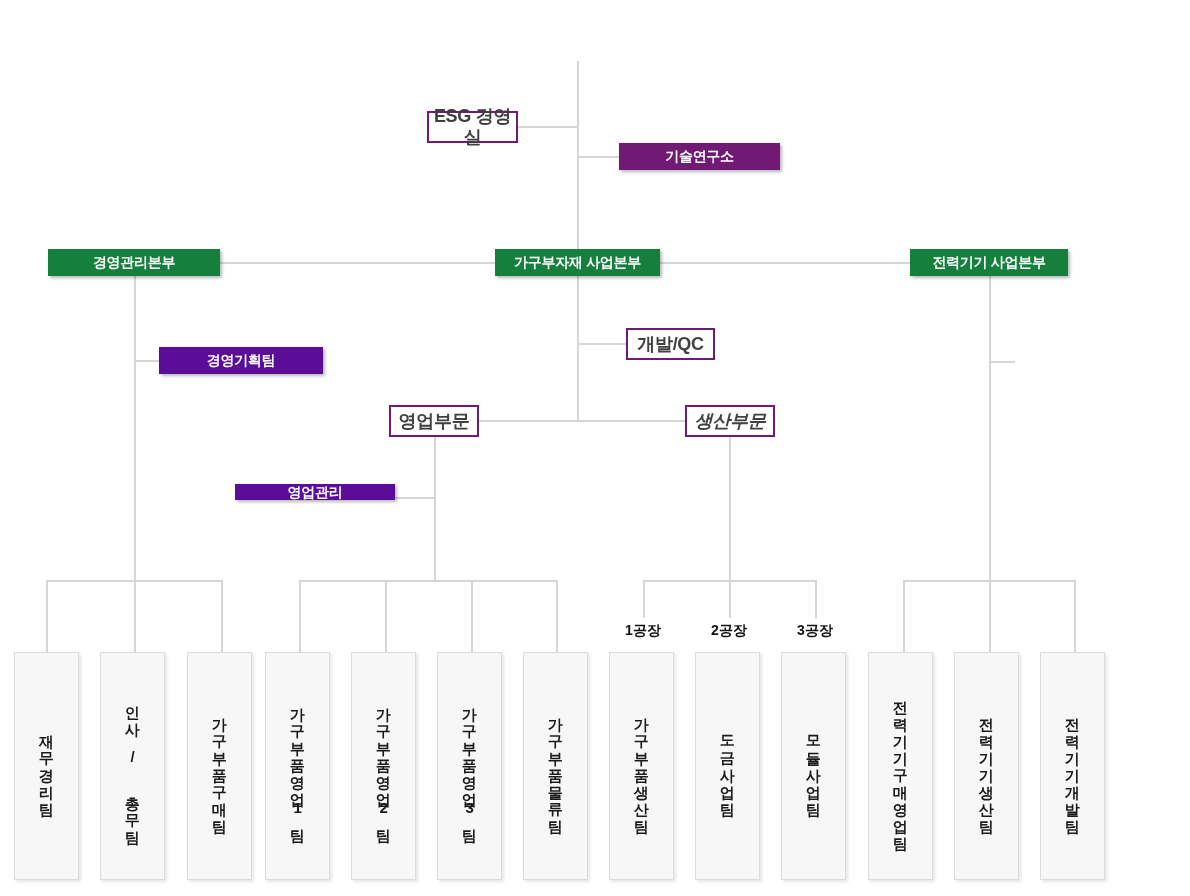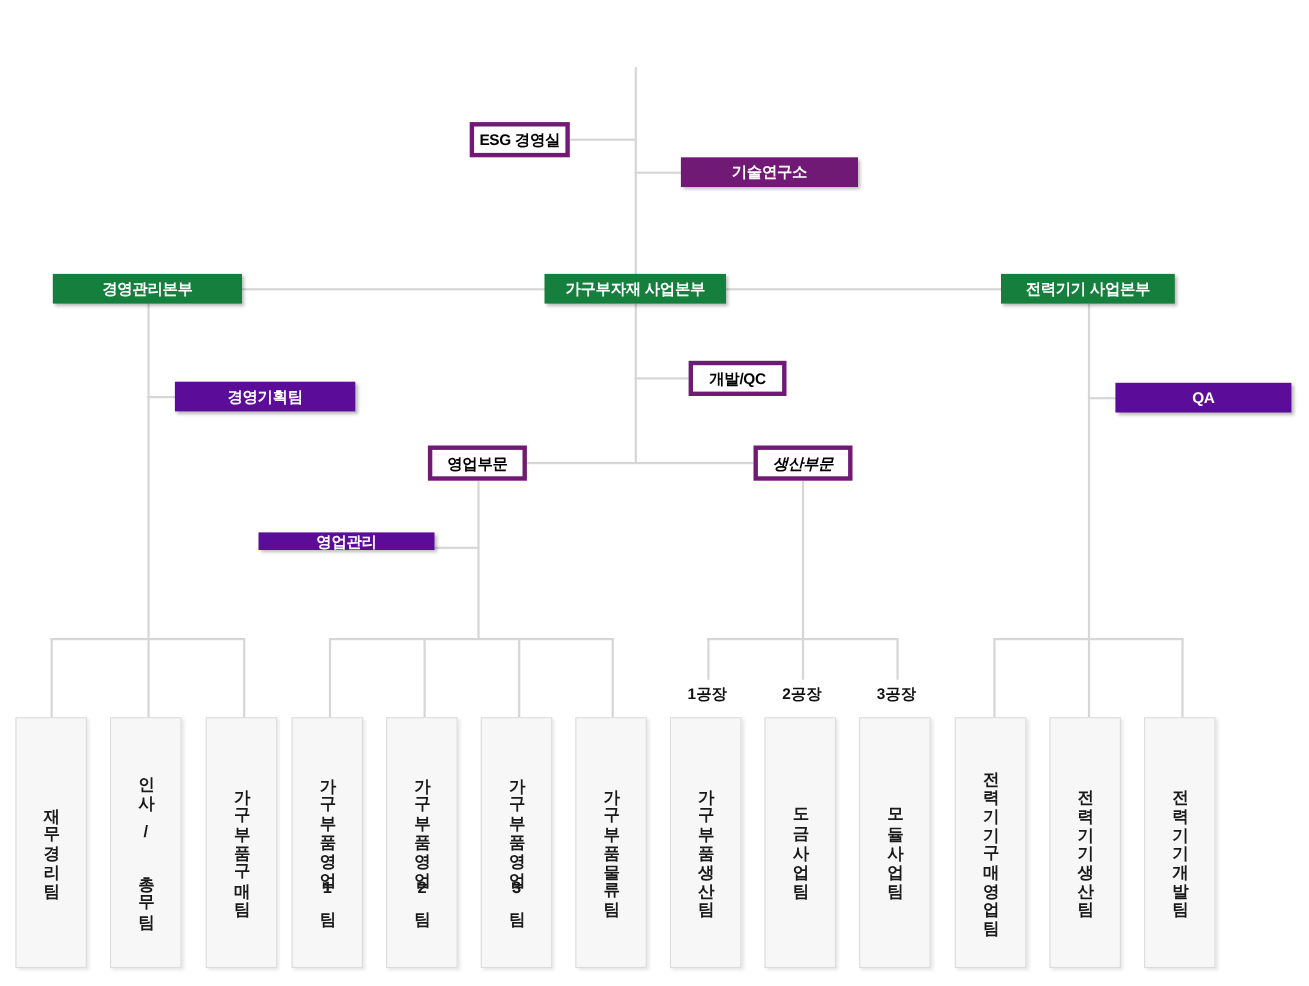--- a/index.html
+++ b/index.html
@@ -48,23 +48,23 @@
     box-shadow: 2px 2px 3px rgba(0,0,0,0.28);
   }
   .node.navy  { background: #1F4191; }
   .node.teal  { background: #701a75; }
   .node.gold  { background: #15803d; }
   .node.purple{ background: #5B0D99; }
 
   
   .node.outline {
     background: #ffffff;
-    border: 4px solid #701a75;
-    color: #000000;
-    font-size: 14px;
+    border: 2px solid #701a75;
+    color: #404040;
+    font-size: 18px;
   }
 
   
   .node.leaf {
     background: #F7F7F7;
     border: 1px solid #DCDCDC;
     color: #1a1a1a;
     font-size: 15px;
     box-shadow: 2px 2px 3px rgba(0,0,0,0.10);
     writing-mode: vertical-rl;
@@ -145,21 +145,20 @@
   <div class="node filled gold" style="left:48px; top:249px; width:172px; height:27px;">경영관리본부</div>
 
   <div class="node filled gold" style="left:495px; top:249px; width:165px; height:27px;">가구부자재 사업본부</div>
 
   <div class="node filled gold" style="left:910px; top:249px; width:158px; height:27px;">전력기기 사업본부</div>
 
   <div class="node filled purple" style="left:159px; top:347px; width:164px; height:27px;">경영기획팀</div>
 
   <div class="node outline" style="left:626px; top:328px; width:89px; height:32px;">개발/QC</div>
 
-  <div class="node filled purple" style="left:1014px; top:348px; width:160px; height:27px;">QA</div>
 
   <div class="node outline" style="left:389px; top:405px; width:90px; height:32px;">영업부문</div>
 
   <div class="node outline" style="left:685px; top:405px; width:90px; height:32px;font-style:italic;">생산부문</div>
 
   <div class="node filled purple" style="left:235px; top:484px; width:160px; height:16px;">영업관리</div>
 
   <div class="caption" style="left:603px; top:622px; width:80px;">1공장</div>
   <div class="caption" style="left:689px; top:622px; width:80px;">2공장</div>
   <div class="caption" style="left:775px; top:622px; width:80px;">3공장</div>

